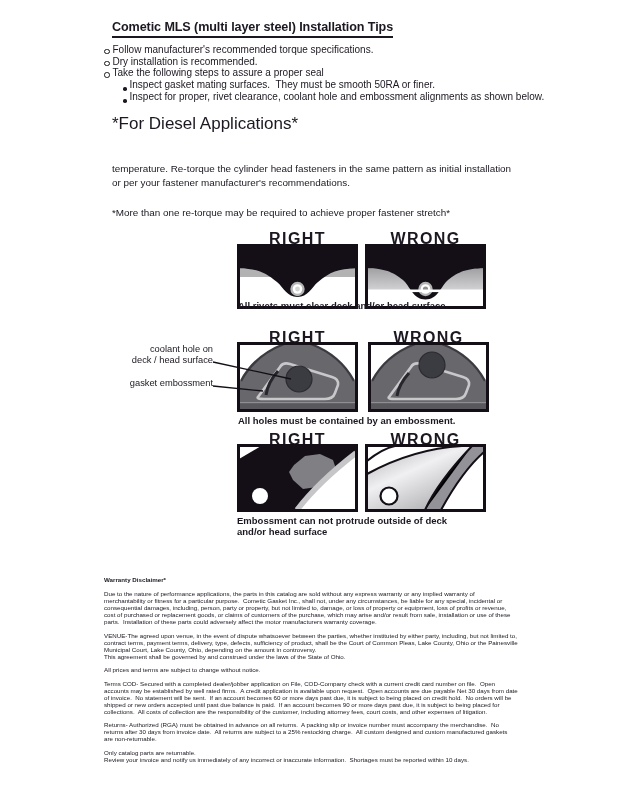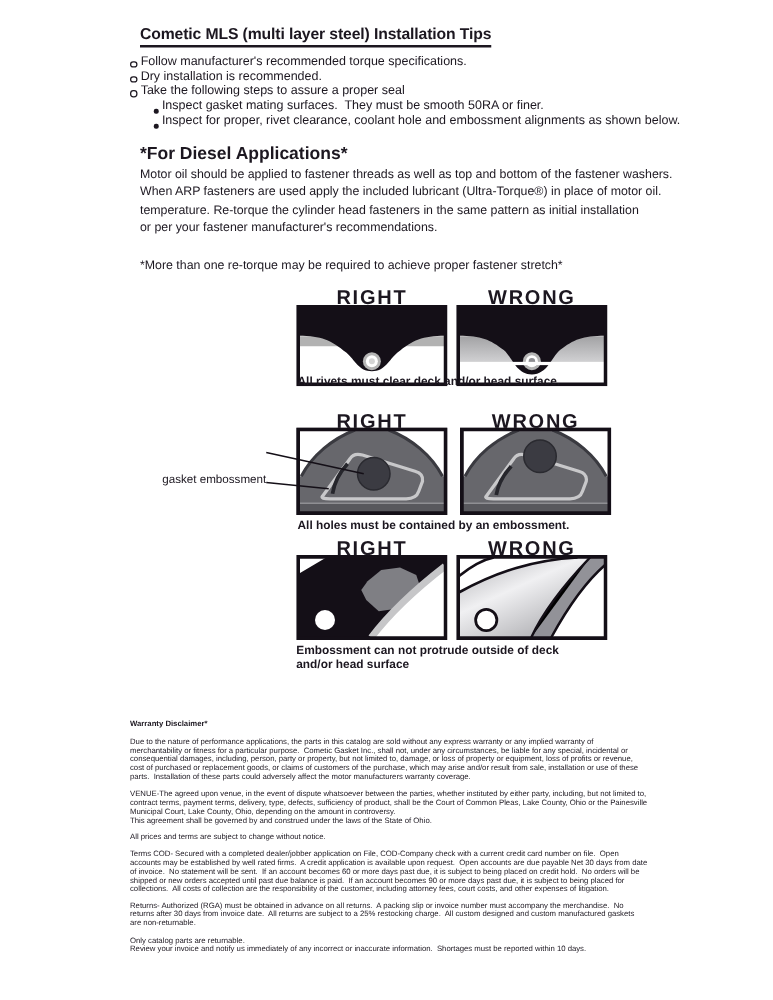--- a/index.html
+++ b/index.html
@@ -18,21 +18,21 @@
   .b-row { display:flex; align-items:center; }
   .b-dot {
     width:3.5px; height:3.5px; border:1px solid #1c1720; border-radius:50%;
     margin:3.5px 3px 0 0; flex:none;
   }
   .sb-row { display:flex; align-items:flex-end; margin-left:19px; }
   .sb-dot {
     width:3.5px; height:3.5px; background:#1c1720; border-radius:50%;
     margin:4px 3px 0 0; flex:none;
   }
-  .h2 { left:112px; top:114px; font-size:14px; font-weight:bold; }
+  .h2 { left:112px; top:114px; font-size:17px; font-weight:normal; }
   .body-par { left:112px; font-size:9.9px; line-height:13.6px; }
   .p1 { top:133px; } .p2 { top:162px; } .pnote { top:206px; }
 
   .rw-label {
     width:121px; text-align:center; font-size:16px; font-weight:600; letter-spacing:1.4px;
   }
   .caption { font-size:9.5px; font-weight:bold; line-height:11px; }
   .box { width:121px; } .box svg { display:block; }
 
   .anno { width:113px; text-align:right; font-size:9.3px; line-height:10.6px; }
@@ -69,24 +69,20 @@
       <span class="sb-dot"></span>
       <span class="t">Inspect gasket mating surfaces.  They must be smooth 50RA or finer.</span>
     </div>
     <div class="sb-row">
       <span class="sb-dot"></span>
       <span class="t">Inspect for proper, rivet clearance, coolant hole and embossment alignments as shown below.</span>
     </div>
   </div>
 
   <div class="abs h2 t">*For Diesel Applications*</div>
-  <div class="abs body-par p1">
-    <div class="t">Motor oil should be applied to fastener threads as well as top and bottom of the fastener washers.</div>
-    <div class="t">When ARP fasteners are used apply the included lubricant (Ultra-Torque®) in place of motor oil.</div>
-  </div>
   <div class="abs body-par p2">
     <div class="t">temperature. Re-torque the cylinder head fasteners in the same pattern as initial installation</div>
     <div class="t">or per your fastener manufacturer's recommendations.</div>
   </div>
   <div class="abs body-par pnote t">*More than one re-torque may be required to achieve proper fastener stretch*</div>
 
   <div class="abs rw-label" style="left:237px; top:230px;">RIGHT</div>
   <div class="abs rw-label" style="left:365px; top:230px;">WRONG</div>
 
   <div class="abs box" style="left:237px; top:244px;">
@@ -118,20 +114,24 @@
       <rect x="2" y="45.5" width="117" height="2.6" fill="#ffffff"></rect>
       <rect x="1.5" y="1.5" width="118" height="62" fill="none" stroke="#140f17" stroke-width="3"></rect>
     </svg>
   </div>
 
   <div class="abs caption t" style="left:238px; top:300px;">All rivets must clear deck and/or head surface.</div>
 
   <div class="abs rw-label" style="left:237px; top:329px;">RIGHT</div>
   <div class="abs rw-label" style="left:368px; top:329px;">WRONG</div>
 
+  <div class="abs anno" style="left:100px; top:344px;">
+    <div class="t">coolant hole on</div>
+    <div class="t">deck / head surface</div>
+  </div>
   <div class="abs anno t" style="left:100px; top:378px;">gasket embossment</div>
 
   <div class="abs box" style="left:237px; top:342px;">
     <svg width="121" height="70" viewBox="0 0 121 70">
       <rect x="0" y="0" width="121" height="70" fill="#67676c"></rect>
       <rect x="2" y="61" width="117" height="7" fill="#58585d"></rect>
       <rect x="2" y="60" width="117" height="1.2" fill="#8f8f93"></rect>
       <path d="M21,55 L43,25 Q46,20 53,22 L95,35 Q102,37 101,43 L98,51 Q96,57 88,57 L27,57 Q19,57 21,55 Z" fill="none" stroke="#c8c8ca" stroke-width="2.6"></path>
       <path d="M41,29 Q31,40 29,53" stroke="#26262c" stroke-width="3" fill="none"></path>
       <path d="M2,2 L47,2 C29,9 13,22 4,39 L2,39 Z" fill="#ffffff"></path>

